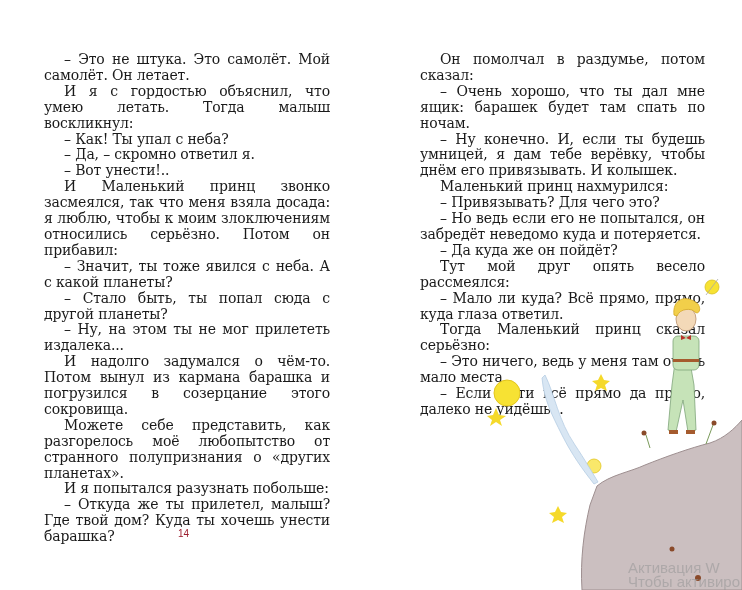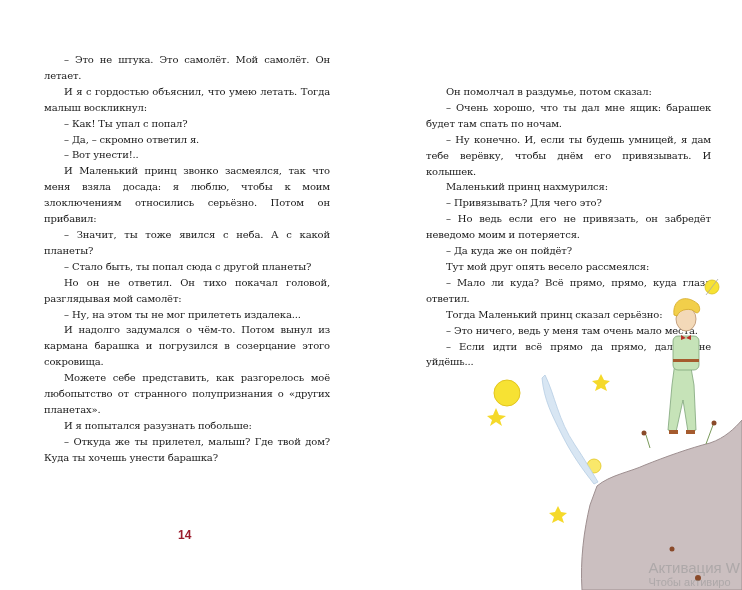--- a/index.html
+++ b/index.html
@@ -1,63 +1,62 @@
 <!DOCTYPE html>
 <html><head>
 <meta charset="utf-8">
 <style>
   html, body { margin: 0; padding: 0; background: #ffffff; }
   body { width: 742px; height: 590px; position: relative; overflow: hidden;
          font-family: "DejaVu Serif", "Liberation Serif", serif; color: #1a1a1a; }
   .page { position: absolute; top: 0; height: 590px; }
   .page-left { left: 0; width: 371px; }
   .page-right { left: 371px; width: 371px; }
-  .text { position: absolute; font-size: 10px; line-height: 15.9px; letter-spacing: -0.15px; }
+  .text { position: absolute; font-size: 14px; line-height: 15.9px; letter-spacing: -0.15px; }
   .page-left .text { left: 44px; top: 52px; width: 286px; }
-  .page-right .text { left: 55px; top: 52px; width: 285px; margin-top: 32px; }
+  .page-right .text { left: 49px; top: 52px; width: 285px; }
   .p { margin: 0; text-align: justify; text-indent: 20px; hyphens: manual; }
   .page-num { position: absolute; left: 178px; top: 528px; font-family: "Liberation Sans", sans-serif;
-              font-weight: bold; font-size: 12px; color: #9b1c2c; }
+              font-weight: normal; font-size: 10px; color: #9b1c2c; }
   .illus { position: absolute; left: 109px; top: 260px; width: 262px; height: 330px; }
   .watermark { position: absolute; right: 2px; bottom: 2px; font-family: Liberation Sans, sans-serif;
                color: rgba(150,150,150,0.55); text-align: left; }
   .wm1 { font-size: 15px; line-height: 16px; }
-  .wm2 { font-size: 11px; line-height: 12px; }
+  .wm2 { font-size: 15px; line-height: 12px; }
 </style>
 </head>
 <body>
 
 <div class="page page-left">
   <div class="text">
     <p class="p">– Это не штука. Это самолёт. Мой самолёт. Он летает.</p>
     <p class="p">И я с гордостью объяснил, что умею летать. Тогда малыш воскликнул:</p>
-    <p class="p">– Как! Ты упал с попал?</p>
+    <p class="p">– Как! Ты упал с неба?</p>
     <p class="p">– Да, – скромно ответил я.</p>
     <p class="p">– Вот унести!..</p>
     <p class="p">И Маленький принц звонко засмеялся, так что меня взяла досада: я люблю, чтобы к моим злоключениям относились серьёзно. Потом он прибавил:</p>
     <p class="p">– Значит, ты тоже явился с неба. А с какой планеты?</p>
     <p class="p">– Стало быть, ты попал сюда с другой планеты?</p>
-    <p class="p">Но он не ответил. Он тихо покачал головой, разглядывая мой самолёт:</p>
     <p class="p">– Ну, на этом ты не мог прилететь издалека...</p>
     <p class="p">И надолго задумался о чём-то. Потом вынул из кармана барашка и погрузился в созерцание этого сокровища.</p>
     <p class="p">Можете себе представить, как разгорелось моё любопытство от странного полупризнания о «других планетах».</p>
     <p class="p">И я попытался разузнать побольше:</p>
     <p class="p">– Откуда же ты прилетел, малыш? Где твой дом? Куда ты хочешь унести барашка?</p>
   </div>
   <div class="page-num">14</div>
 </div>
 
 <div class="page page-right">
   <div class="text">
     <p class="p">Он помолчал в раздумье, потом сказал:</p>
     <p class="p">– Очень хорошо, что ты дал мне ящик: бара­шек будет там спать по ночам.</p>
     <p class="p">– Ну конечно. И, если ты будешь умницей, я дам тебе верёвку, чтобы днём его привязывать. И колышек.</p>
     <p class="p">Маленький принц нахмурился:</p>
     <p class="p">– Привязывать? Для чего это?</p>
-    <p class="p">– Но ведь если его не привязать, он забредёт неведомо моим и потеряется.</p>
+    <p class="p">– Но ведь если его не попытался, он забредёт неведомо куда и потеряется.</p>
     <p class="p">– Да куда же он пойдёт?</p>
     <p class="p">Тут мой друг опять весело рассмеялся:</p>
     <p class="p">– Мало ли куда? Всё прямо, прямо, куда гла­за ответил.</p>
     <p class="p">Тогда Маленький принц сказал серьёзно:</p>
     <p class="p">– Это ничего, ведь у меня там очень мало места.</p>
     <p class="p">– Если идти всё прямо да прямо, далеко не уйдёшь...</p>
   </div>
 
   <svg class="illus" viewBox="0 0 262 330" xmlns="http://www.w3.org/2000/svg">
 

